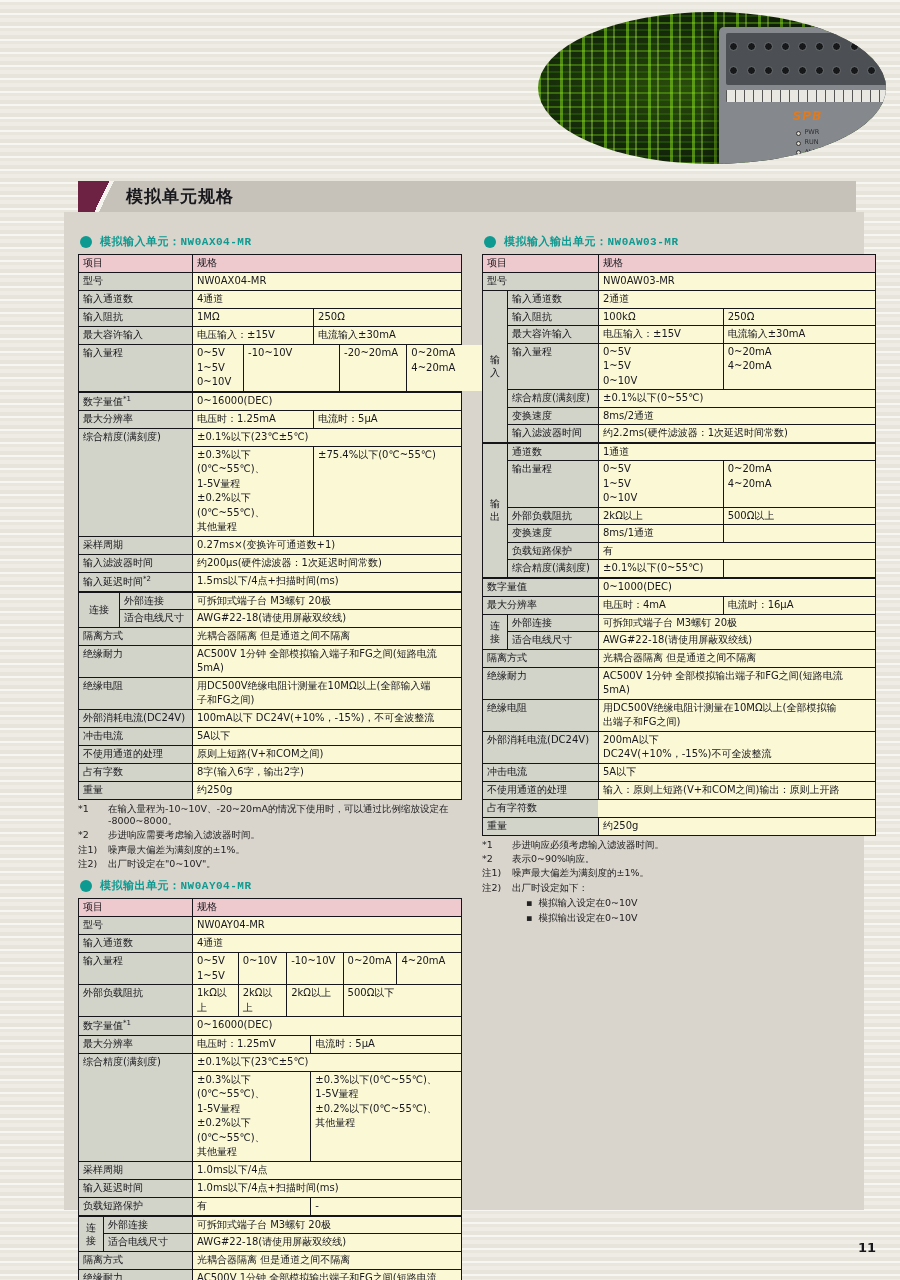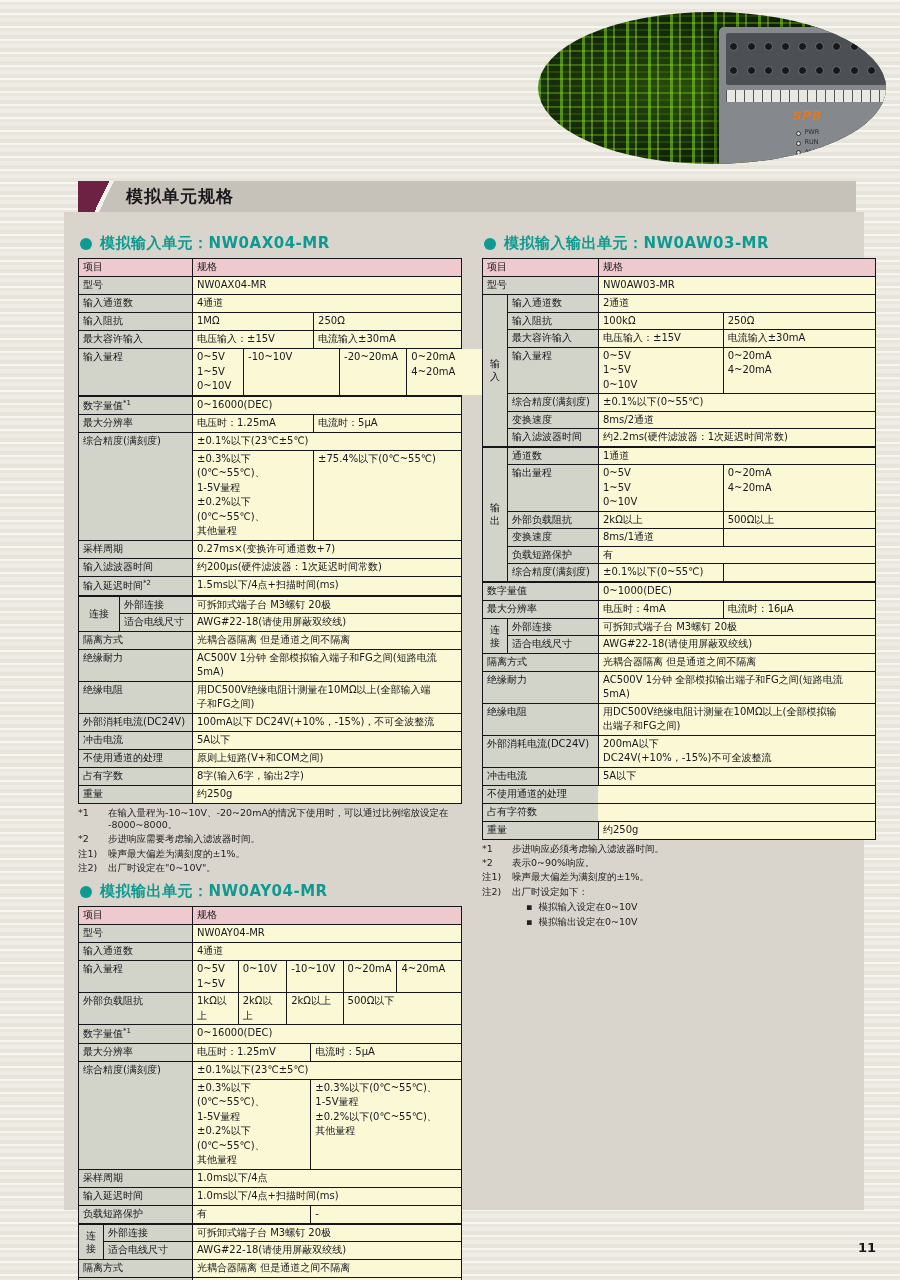--- a/index.html
+++ b/index.html
@@ -33,21 +33,21 @@
   .led-dot{width:3px;height:3px;border-radius:50%;background:#d9d9d0;border:1px solid #333;}
   
   .banner{position:absolute;left:78px;top:181px;width:778px;height:31px;background:#c6c2b9;display:flex;align-items:center;}
   .tri{width:42px;height:31px;flex:0 0 42px;
     background:linear-gradient(116deg,#6d2243 0 55%,#f5f3ee 55% 63%,#c6c2b9 63% 100%);}
   .banner-title{font-size:17px;font-weight:bold;letter-spacing:1px;margin-left:6px;}
   
   .col{position:absolute;top:232px;}
   .col-left{left:78px;width:384px;}
   .col-right{left:482px;width:394px;}
-  .sec-head{display:flex;align-items:center;gap:8px;color:#0f9a91;font-weight:bold;font-size:15px;margin:2px 0 5px 0;letter-spacing:.5px;}
+  .sec-head{display:flex;align-items:center;gap:8px;color:#0f9a91;font-weight:bold;font-size:11px;margin:2px 0 5px 0;letter-spacing:.5px;font-family:Liberation Mono, monospace;}
   .bullet{width:12px;height:12px;border-radius:50%;background:#0f9a91;flex:0 0 12px;margin-left:2px;}
   
   .spec-table{border:1.5px solid #15151a;background:#fbf8d6;}
   .trow{display:flex;border-top:1px solid #15151a;min-height:17px;align-items:stretch;}
   .trow:first-child{border-top:none;}
   .trow.thick{border-top-width:2.5px;}
   .tcell{padding:1px 4px;box-sizing:border-box;font-size:10px;line-height:1.45;white-space:pre-line;}
   .lbl{background:#d2d3c9;flex-shrink:0;}
   .hdr{background:#eec9ce !important;}
   .val{background:#fbf8d6;border-left:1px solid #15151a;}
@@ -205,21 +205,21 @@
 ±0.2%以下(0℃~55℃)、
 其他量程</div>
               <div class="tcell val" style="flex: 0 0 55%;">±75.4%以下(0℃~55℃)</div>
             </div>
           </div>
         </div>
       </div>
       <div class="trow">
         <div class="tcell lbl" style="width: 113px;">采样周期</div>
         <div class="vals">
-          <div class="tcell val" style="flex: 0 0 100%;">0.27ms×(变换许可通道数+7)</div>
+          <div class="tcell val" style="flex: 0 0 100%;">0.27ms×(变换许可通道数+1)</div>
         </div>
       </div>
       <div class="trow">
         <div class="tcell lbl" style="width: 113px;">输入滤波器时间</div>
         <div class="vals">
           <div class="tcell val" style="flex: 0 0 100%;">约200μs(硬件滤波器：1次延迟时间常数)</div>
         </div>
       </div>
       <div class="trow">
         <div class="tcell lbl" style="width: 113px;">输入延迟时间<sup class="sup">*2</sup></div>
@@ -621,20 +621,23 @@
         </div>
       </div>
       <div class="trow">
         <div class="tcell lbl" style="width: 115px;">冲击电流</div>
         <div class="vals">
           <div class="tcell val" style="flex: 0 0 100%;">5A以下</div>
         </div>
       </div>
       <div class="trow">
         <div class="tcell lbl" style="width: 115px;">不使用通道的处理</div>
+        <div class="vals">
+          <div class="tcell val" style="flex: 0 0 100%;">输入：原则上短路(V+和COM之间)输出：原则上开路</div>
+        </div>
       </div>
       <div class="trow">
         <div class="tcell lbl" style="width: 115px;">占有字符数</div>
       </div>
       <div class="trow">
         <div class="tcell lbl" style="width: 115px;">重量</div>
         <div class="vals">
           <div class="tcell val" style="flex: 0 0 100%;">约250g</div>
         </div>
       </div>

